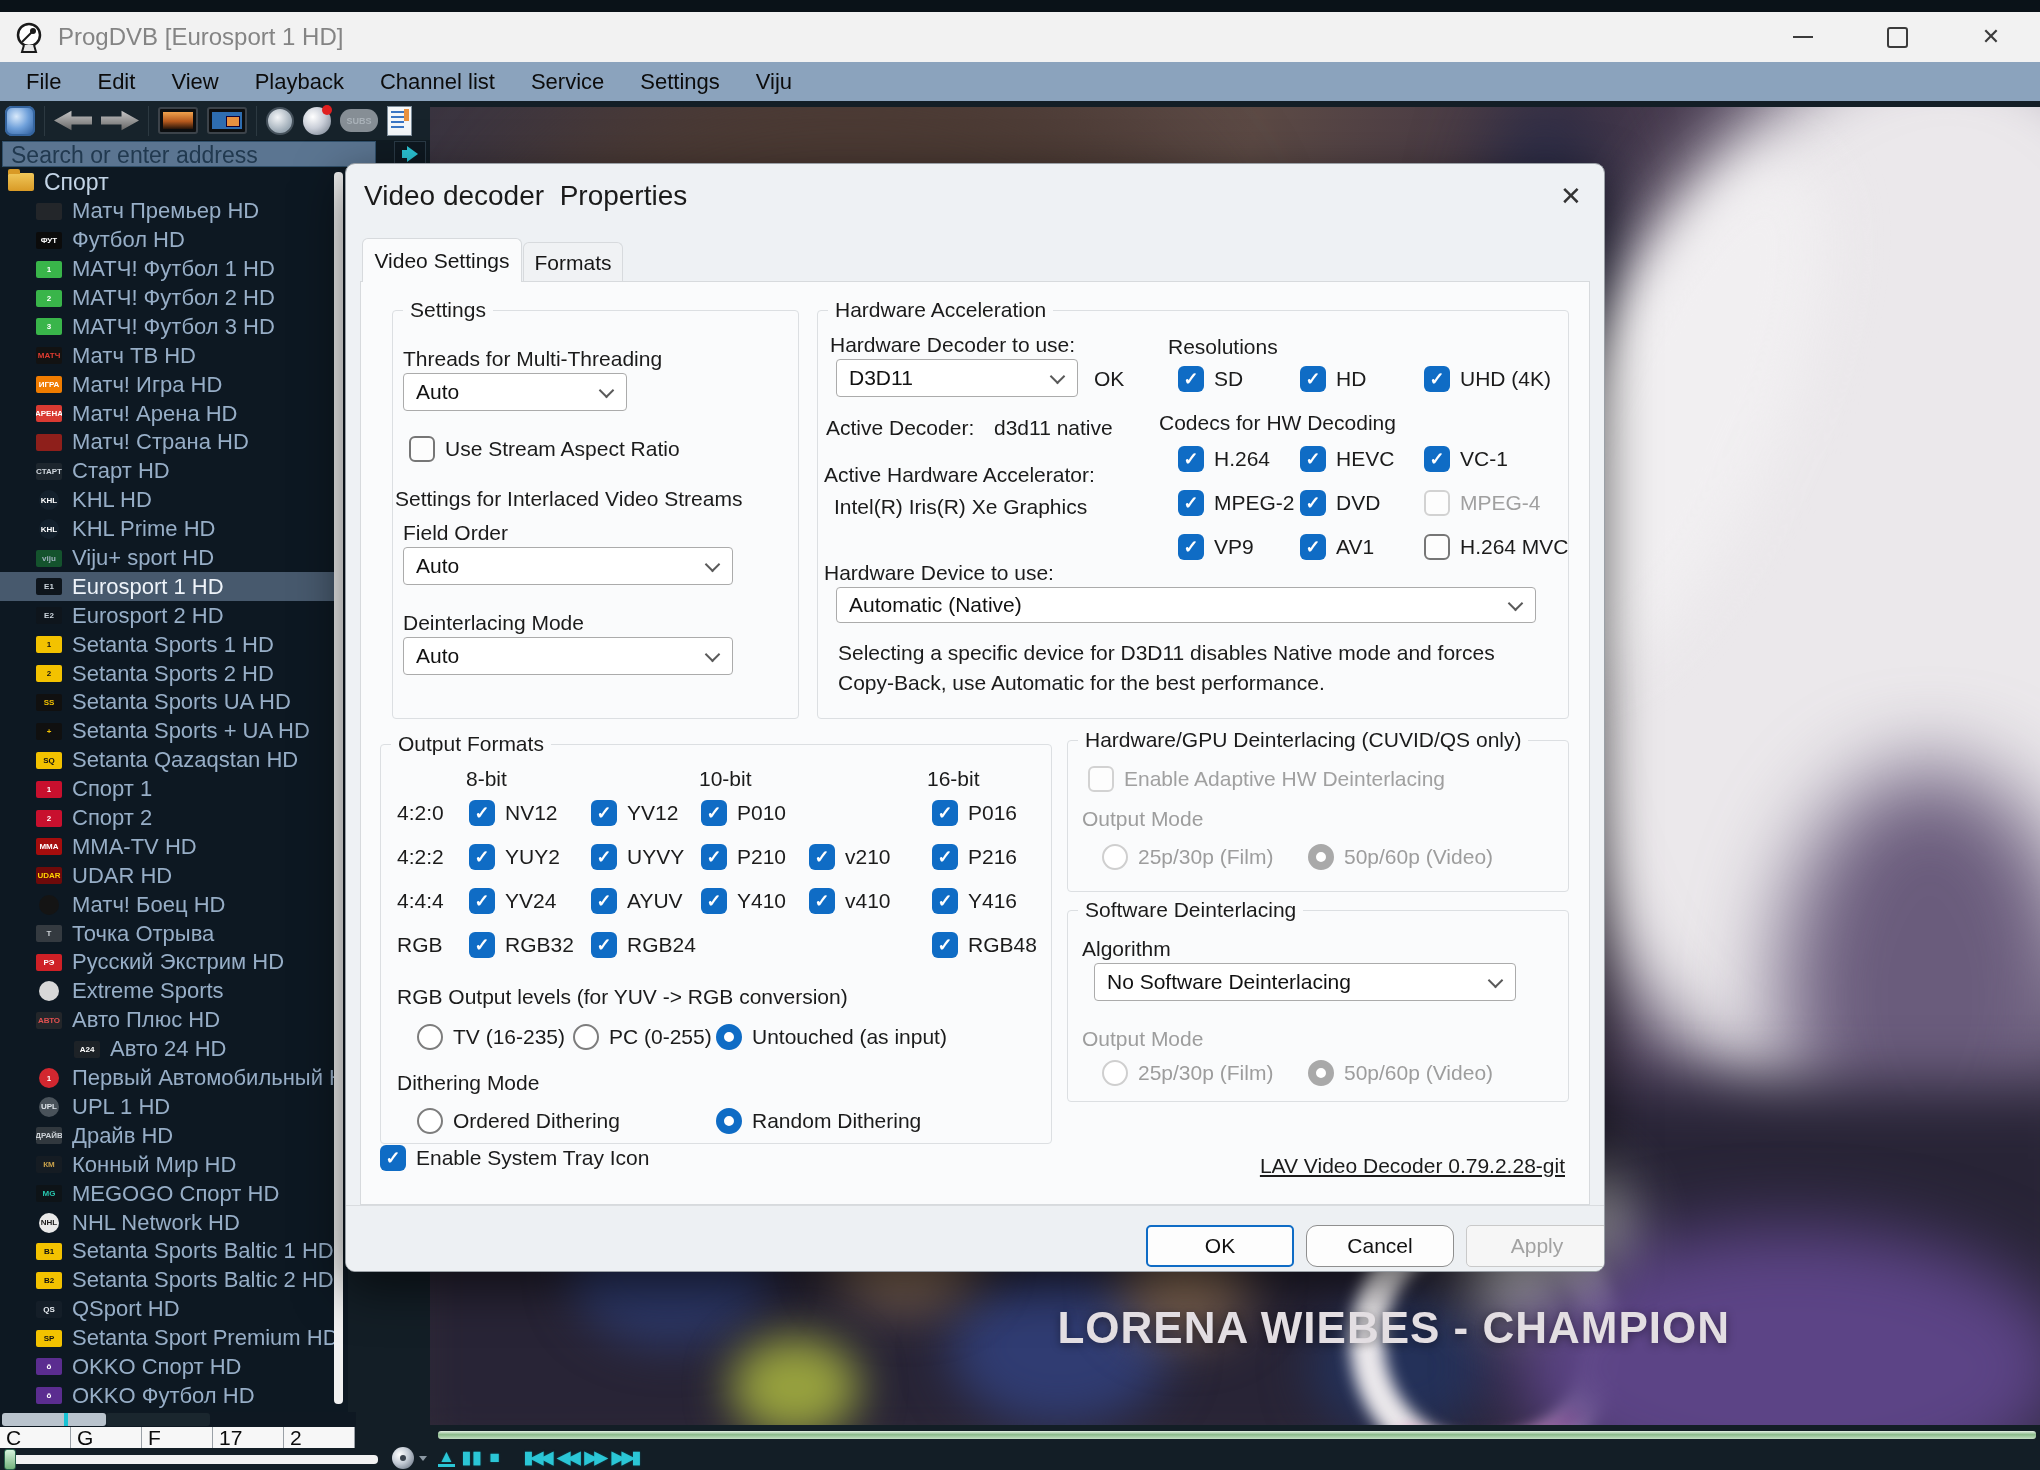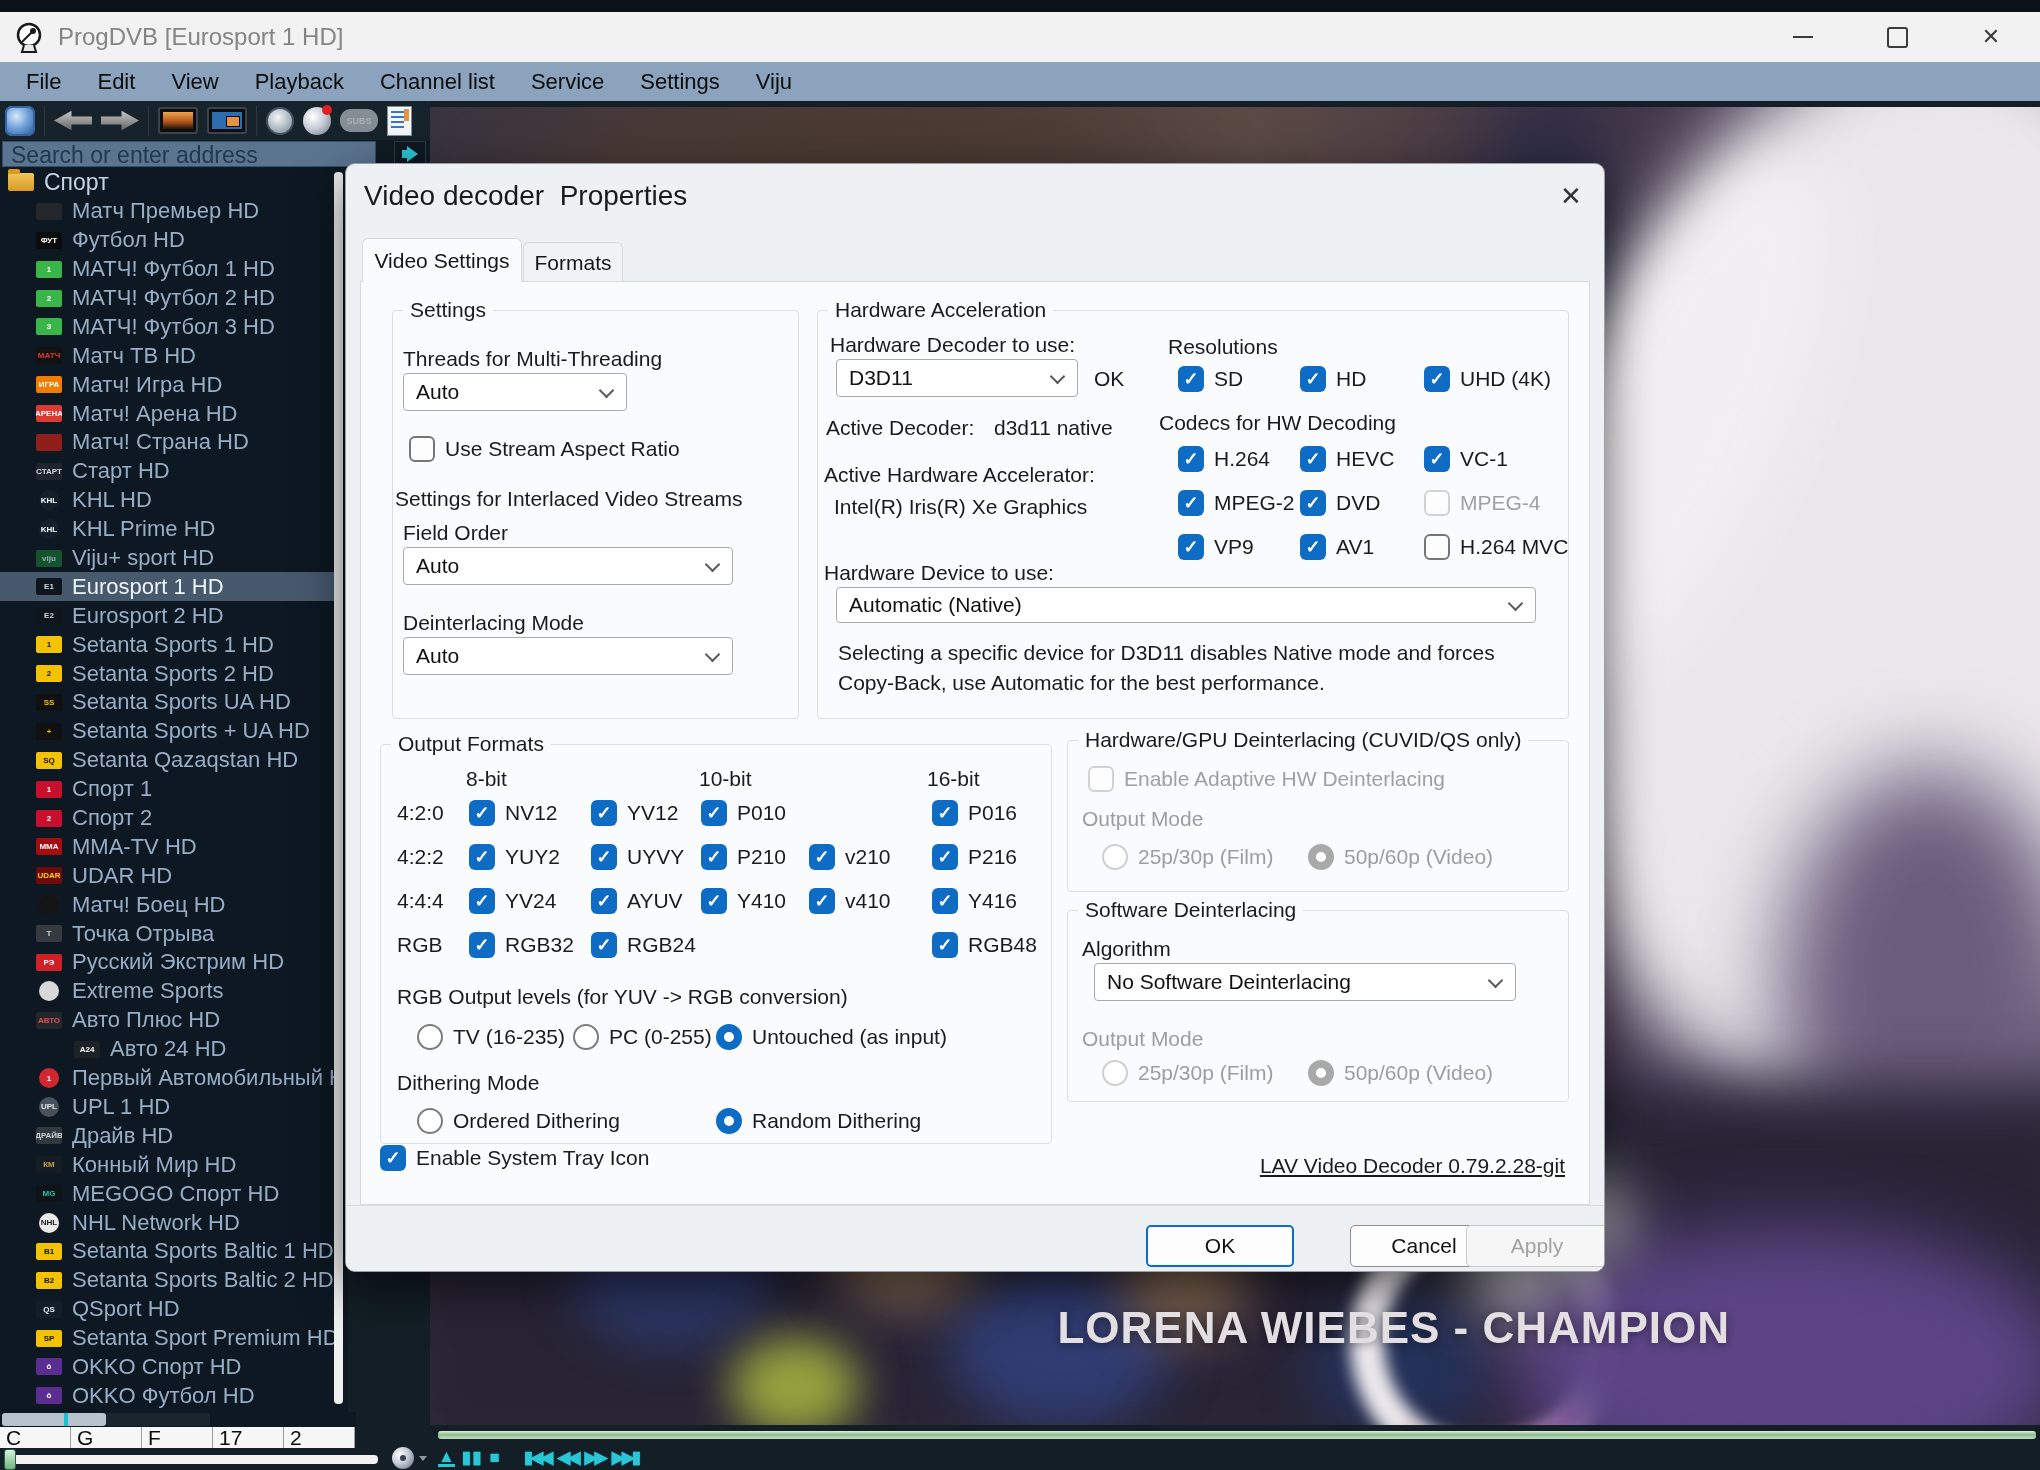--- a/index.html
+++ b/index.html
@@ -655,17 +655,17 @@
         </div>
 
       <span id="version">LAV Video Decoder 0.79.2.28-git</span>
     <span class="cb checked" style="left: 19px; top: 862px;">
           <span class="bx">✓</span>
           <span class="lb">Enable System Tray Icon</span>
         </span>
       </div>
     <div class="abs" id="dlg-footer"></div>
   <div class="btn default" style="left: 800px; width: 148px;">OK</div>
-      <div class="btn normal" style="left: 1004px; width: 148px;">Cancel</div>
+      <div class="btn normal" style="left: 960px; width: 148px; border-radius: 11px;">Cancel</div>
       <div class="btn disabled" style="left: 1120px; width: 142px;">Apply</div>
     </div>
 
 </div>
 
 </body></html>

